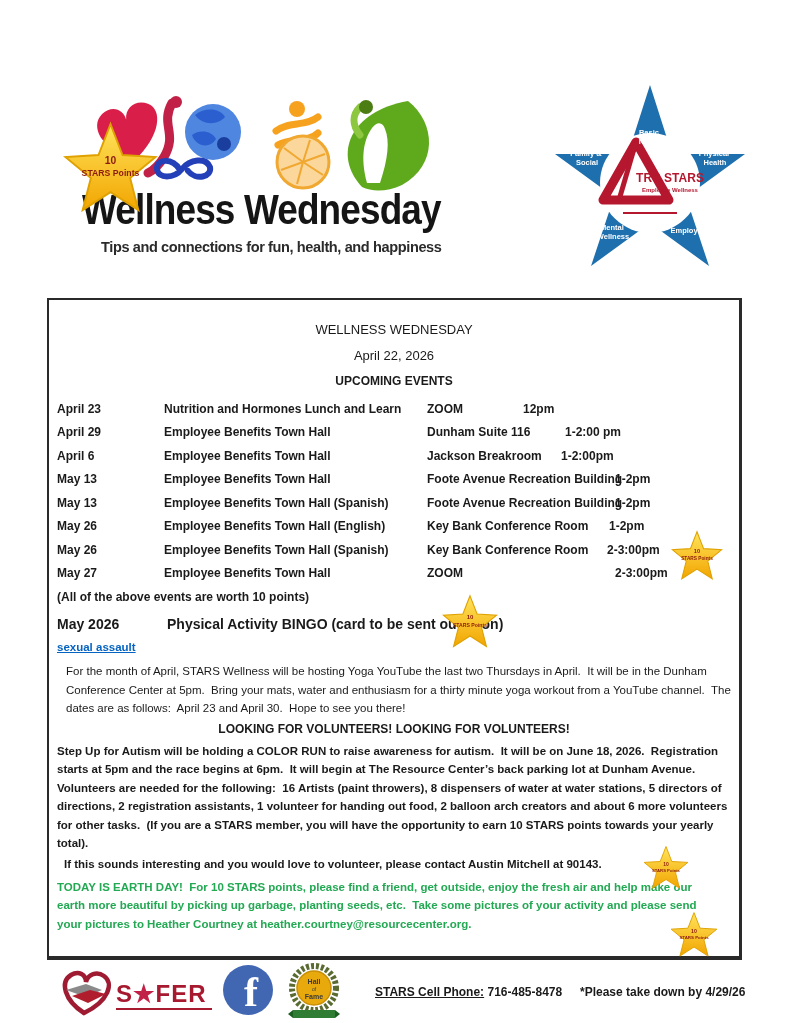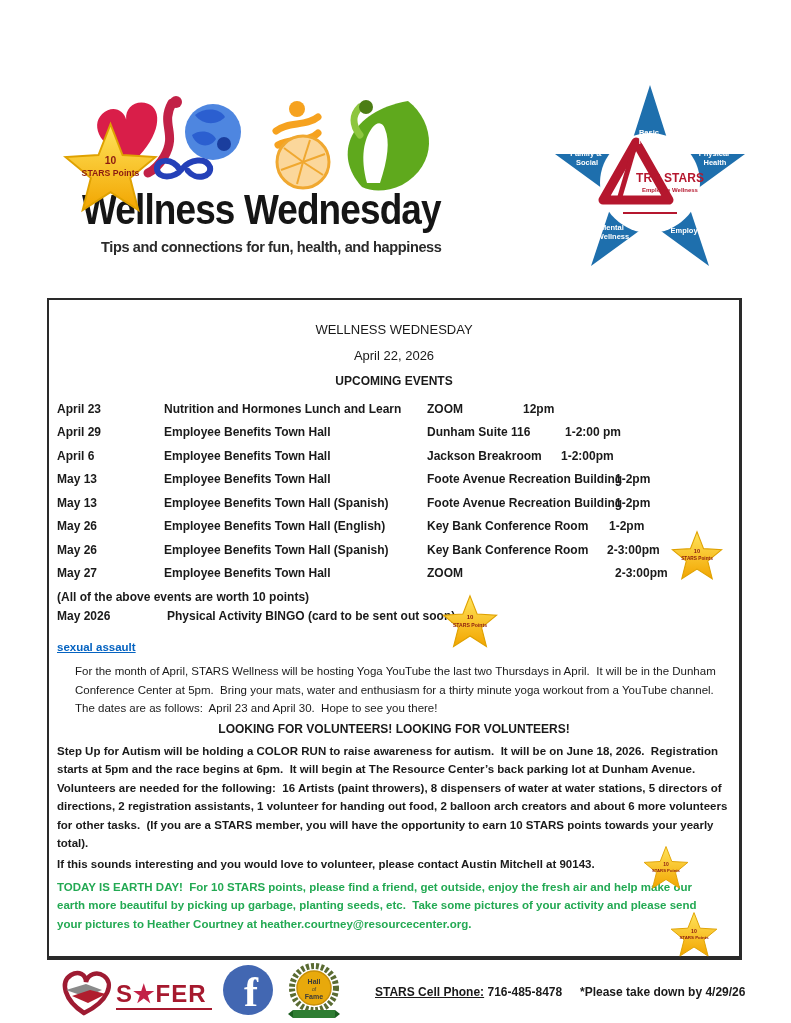--- a/index.html
+++ b/index.html
@@ -23,29 +23,29 @@
   .ec-date{width:107px;flex:none;}
   .ec-name{width:263px;flex:none;}
   .ec-loc{width:188px;flex:none;}
   .ec-time{flex:1;}
   .event-row:nth-child(1) .ec-loc{width:96px;}
   .event-row:nth-child(2) .ec-loc{width:138px;}
   .event-row:nth-child(3) .ec-loc{width:134px;}
   .event-row:nth-child(6) .ec-loc{width:182px;}
   .event-row:nth-child(7) .ec-loc{width:180px;}
   .note-row{height:23.5px;display:flex;align-items:center;font-size:12px;font-weight:bold;}
-  .bingo-row{height:23.5px;display:flex;align-items:flex-start;font-size:12px;font-weight:bold;white-space:nowrap;}
+  .bingo-row{height:23.5px;display:flex;align-items:flex-end;font-size:14px;font-weight:bold;white-space:nowrap;}
   .bingo-row .ec-date{width:110px;}
   .p-bold-head{font-size:11px;font-weight:bold;margin:20px 0 0 0;white-space:nowrap;letter-spacing:-.1px;}
   .p-link{font-size:11.5px;font-weight:bold;margin:9px 0 0 0;}
   .p-link a{color:#0563C1;text-decoration:underline;}
-  .para{font-size:11.5px;line-height:18.5px;margin:9px 0 0 18px;white-space:pre-wrap;}
+  .para{font-size:11.5px;line-height:18.5px;margin:9px 0 0 9px;white-space:pre-wrap;}
   .vol-head{text-align:center;font-size:12px;font-weight:bold;margin:4px 0 0 0;}
   .para-bold{font-size:11.5px;font-weight:bold;line-height:18.5px;margin:6px 0 0 0;white-space:pre-wrap;}
-  .contact-line{font-size:11.5px;font-weight:bold;margin:5px 0 0 0;}
+  .contact-line{font-size:11.5px;font-weight:bold;margin:5px 0 0 7px;}
   .para-green{font-size:11.5px;font-weight:bold;line-height:18.5px;margin:8px 0 0 0;color:#23A953;white-space:pre-wrap;width:640px;}
 
   
   .gold-star{position:absolute;z-index:4;}
   .star-a{left:671px;top:530px;width:52px;height:52px;}
   .star-b{left:442px;top:594px;width:56px;height:56px;}
   .star-c{left:643px;top:845px;width:46px;height:46px;}
   .star-d{left:670px;top:911px;width:48px;height:48px;}
 
   

